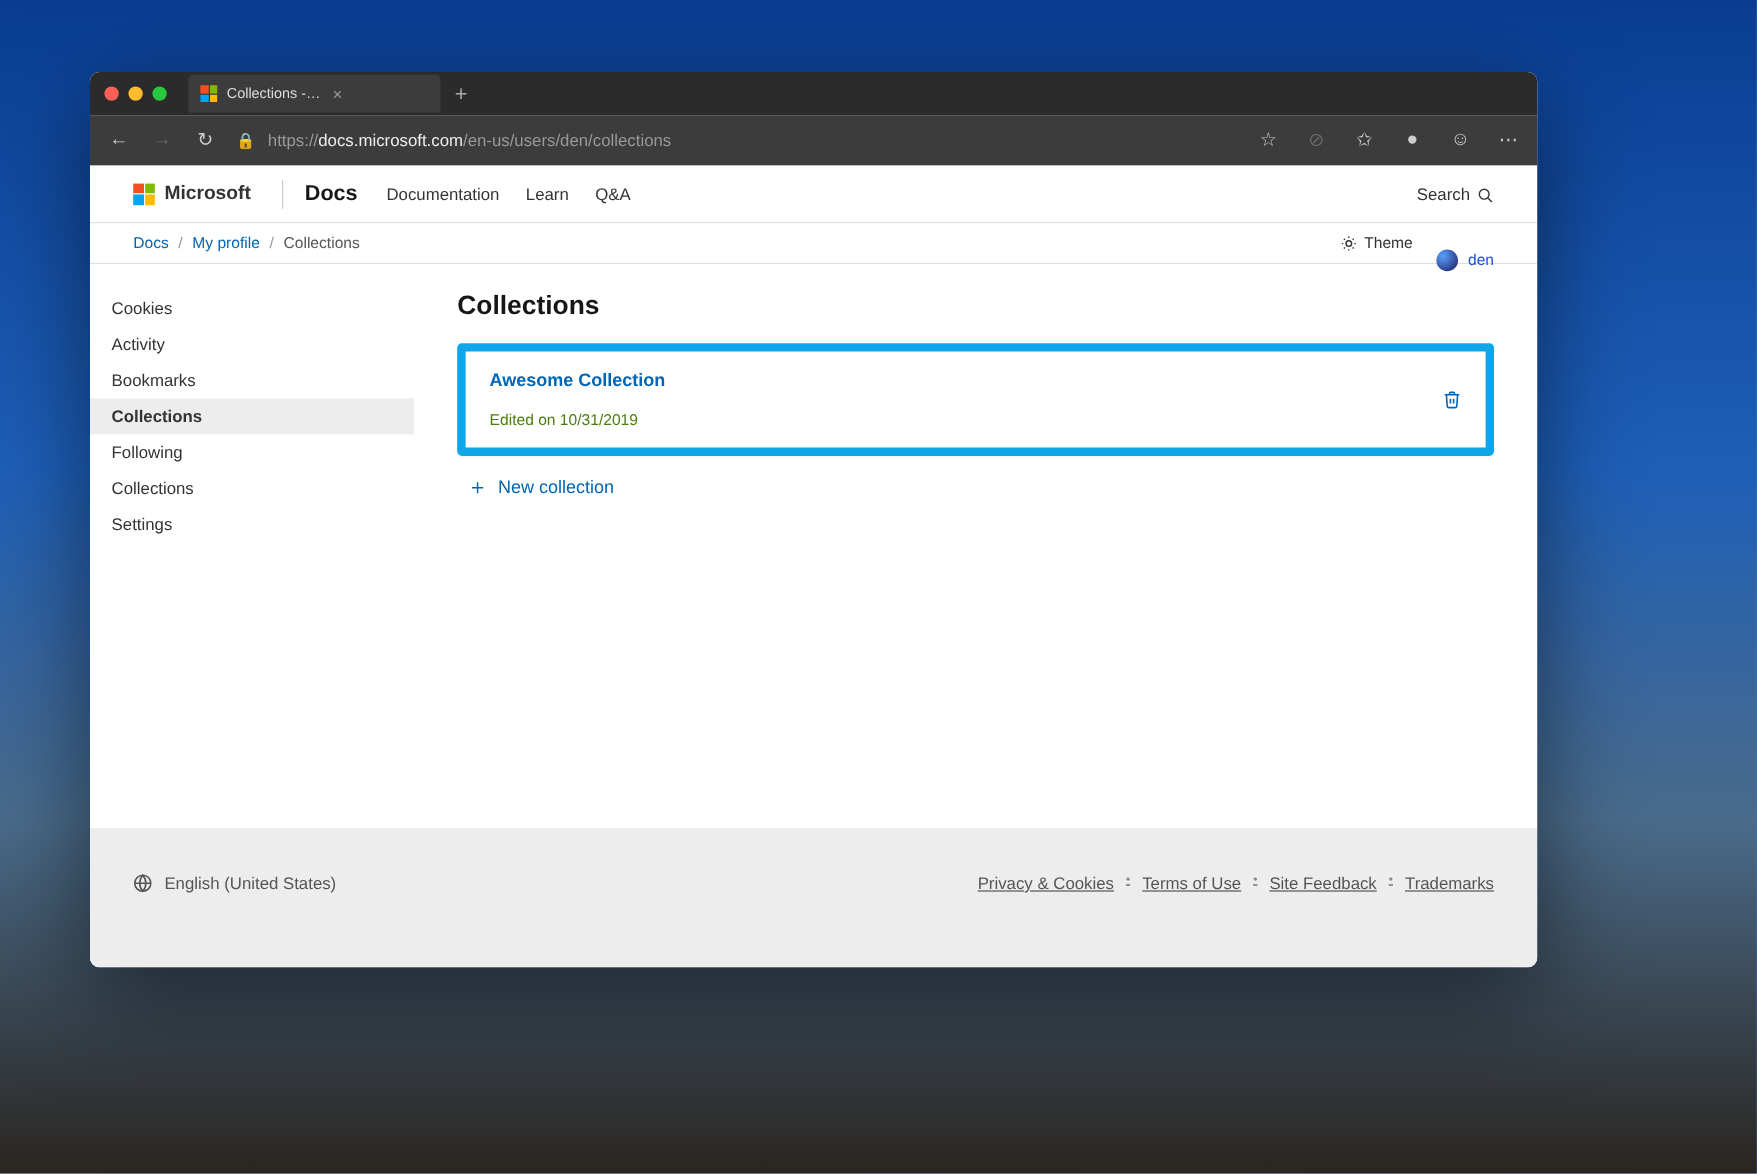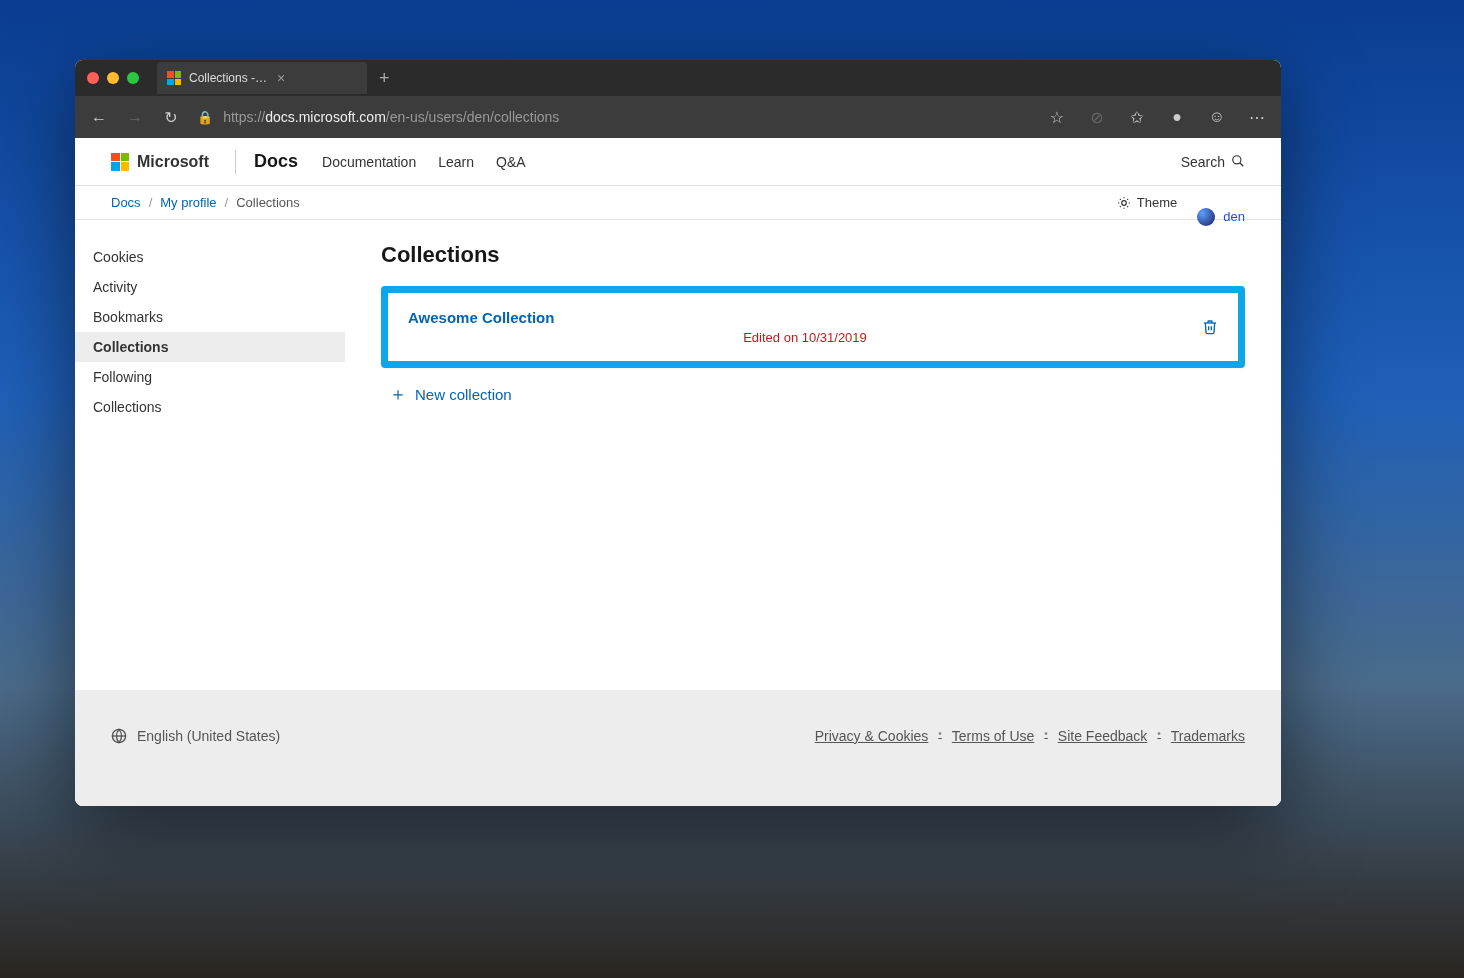--- a/index.html
+++ b/index.html
@@ -92,21 +92,21 @@
 }
 .ms-logo { display: flex; align-items: center; gap: 8px; margin-right: 20px; }
 .ms-logo .sq { width: 18px; height: 18px; display: grid; grid-template-columns: 1fr 1fr; grid-template-rows: 1fr 1fr; gap: 1px; }
 .ms-logo .sq div:nth-child(1){background:#f25022;} .ms-logo .sq div:nth-child(2){background:#7fba00;}
 .ms-logo .sq div:nth-child(3){background:#00a4ef;} .ms-logo .sq div:nth-child(4){background:#ffb900;}
 .ms-logo .txt { font-size: 16px; font-weight: 600; color:#333; }
 .vdiv { width:1px; height:24px; background:#ccc; margin: 0 18px 0 6px; }
 .brand { font-size: 18px; font-weight: 700; margin-right: 24px; color:#171717;}
 .topnav .navlink { font-size: 14px; color: #333; margin-right: 22px; cursor: pointer; }
 .topnav .spacer { flex: 1; }
-.search-link { font-size: 14px; color:#333; display:flex; gap:6px; align-items:flex-start; cursor:pointer;}
+.search-link { font-size: 14px; color:#333; display:flex; gap:6px; align-items:flex-end; cursor:pointer;}
 .crumbbar {
   height: 34px;
   border-bottom: 1px solid #e1e1e1;
   display: flex;
   align-items: center;
   padding: 0 36px;
   font-size: 13px;
 }
 .crumbbar a { color: #0065b3; text-decoration: none; cursor: pointer;}
 .crumbbar .sep { color: #999; margin: 0 8px; }
@@ -143,21 +143,21 @@
 .card {
   border: 7px solid #0ea5e9;
   border-radius: 4px;
   padding: 16px 20px;
   display: flex;
   align-items: center;
   box-shadow: 0 1px 2px rgba(0,0,0,0.03);
 }
 .card .ct { flex:1; }
 .card .title { color: #0065b3; font-size: 15px; font-weight:600; cursor:pointer; }
-.card .meta { color: #b91c1c; font-size: 13px; margin-top: 4px; text-align: center; }
+.card .meta { color: #4d7c0f; font-size: 13px; margin-top: 16px; }
 .trash { color:#0065b3; cursor:pointer; font-size:16px; }
 .new-coll {
   margin-top: 14px;
   display: inline-flex;
   align-items: center;
   gap: 8px;
   color: #0065b3;
   font-size: 15px;
   cursor: pointer;
   padding-left: 8px;
@@ -279,20 +279,21 @@
     </div>
 
     <div class="content">
       <div class="sidebar">
         <div class="item">Cookies</div>
         <div class="item">Activity</div>
         <div class="item">Bookmarks</div>
         <div class="item active">Collections</div>
         <div class="item">Following</div>
         <div class="item">Collections</div>
+        <div class="item">Settings</div>
       </div>
 
       <div class="main">
         <h1>Collections</h1>
         <div class="card">
           <div class="ct">
             <div class="title">Awesome Collection</div>
             <div class="meta">Edited on 10/31/2019</div>
           </div>
           <span class="trash">

